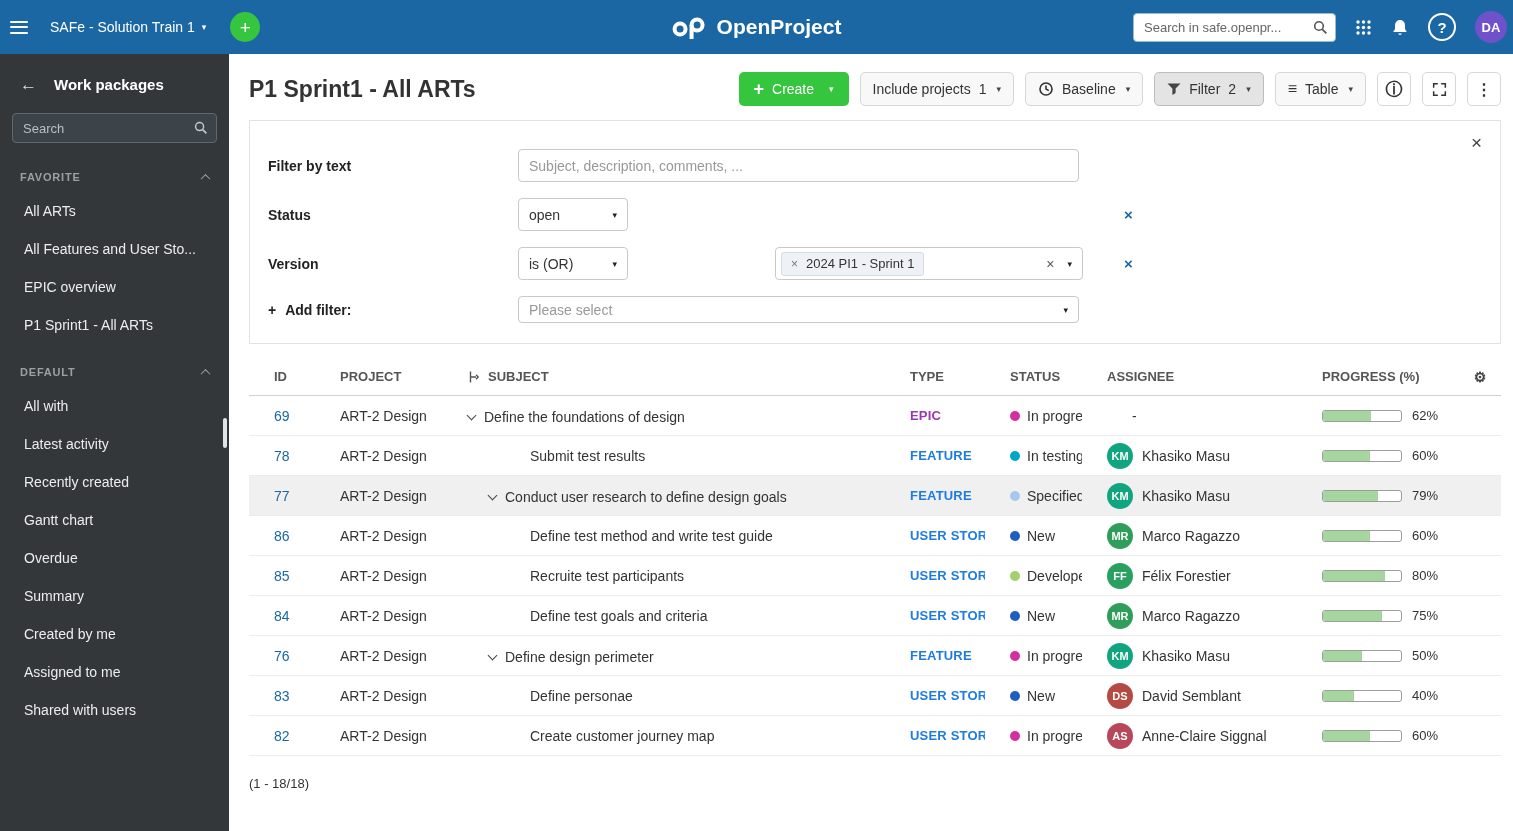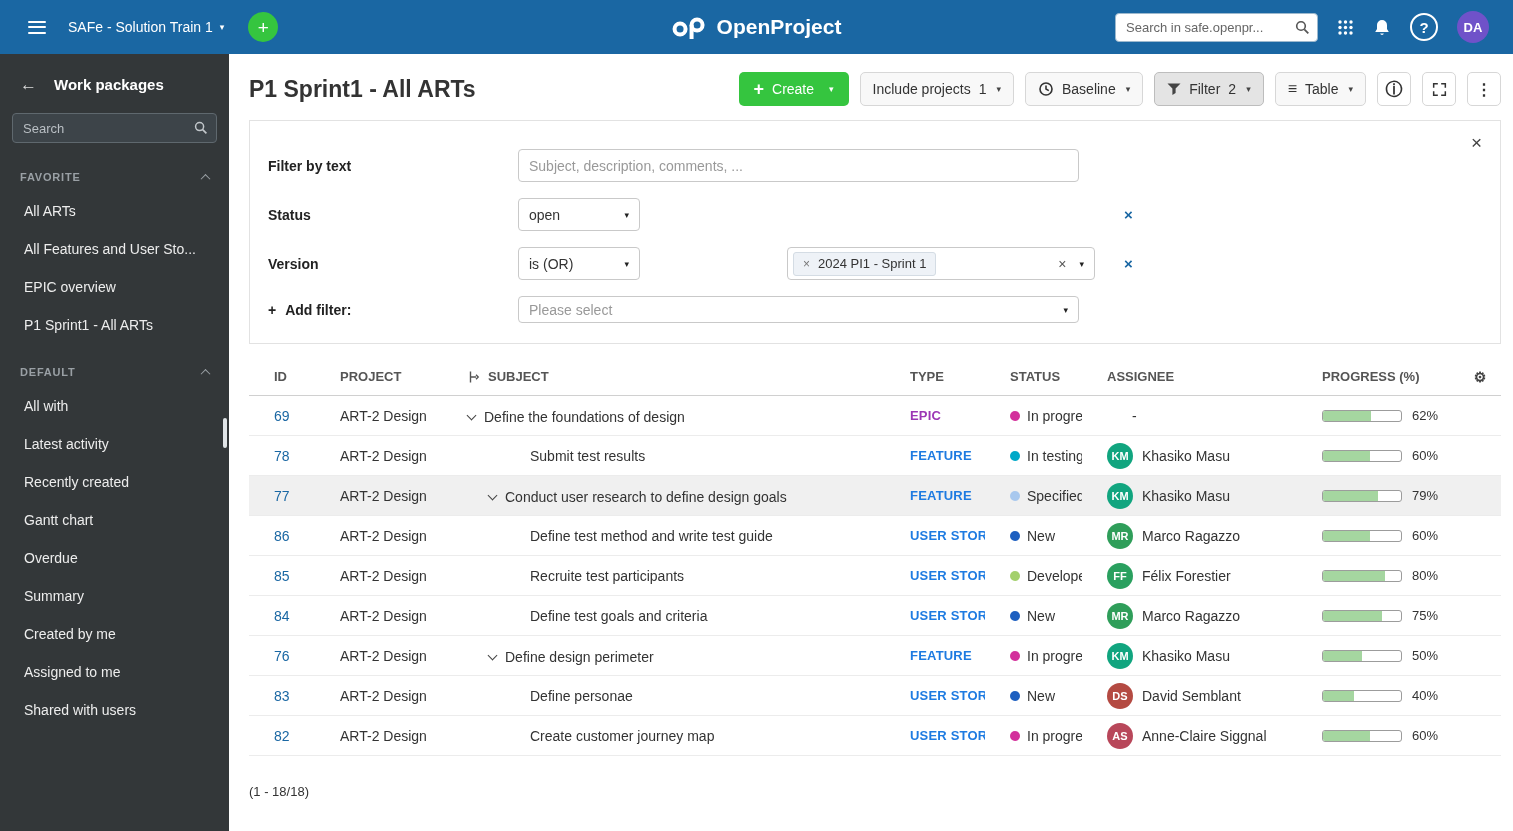--- a/index.html
+++ b/index.html
@@ -1,20 +1,20 @@
 <!DOCTYPE html>
 <html style="--topbar: #1a67a3; --create-green: #35c53f; --avatar-purple: #6f52c9; --link: #1a67a3; --progress-fill: #a5d6a0;"><head>
 <meta charset="utf-8">
 <style>
   * { margin:0; padding:0; box-sizing:border-box; }
   html,body { width:1513px; height:831px; overflow:hidden; }
   body { font-family:"Liberation Sans", sans-serif; background:#fff; color:#333; }
 
   
-  .topbar { height:54px; background:var(--topbar,#1a67a3); display:flex; align-items:center; padding:0 24px; position:relative; color:#fff; }
+  .topbar { height:54px; background:var(--topbar,#1a67a3); display:flex; align-items:center; padding:0 6px; position:relative; color:#fff; }
   .topbar-left { display:flex; align-items:center; gap:18px; }
   .hamburger { background:none; border:none; cursor:pointer; padding:4px; }
   .hamburger span { display:block; width:18px; height:2px; background:#fff; margin:3.5px 0; border-radius:1px; }
   .project-selector { background:none; border:none; color:#fff; font-size:14px; font-family:inherit; display:flex; align-items:center; gap:7px; cursor:pointer; }
   .caret { font-size:9px; line-height:1; }
   .quick-add { width:30px; height:30px; border-radius:50%; border:none; background:var(--create-green,#35c53f); color:#fff; font-size:19px; line-height:1; cursor:pointer; display:flex; align-items:center; justify-content:center; margin-left:6px; }
   .topbar-center { position:absolute; left:50%; transform:translateX(-50%); display:flex; align-items:center; gap:9px; font-size:21px; font-weight:bold; cursor:pointer; }
   .topbar-right { margin-left:auto; display:flex; align-items:center; gap:19px; }
   .global-search { position:relative; }
   .global-search input { width:203px; height:29px; border:1px solid #9db9ce; border-radius:4px; padding:0 30px 0 10px; font-size:13px; font-family:inherit; color:#333; }
@@ -60,34 +60,34 @@
 
   
   .filter-panel { position:relative; margin:2px 12px 0 20px; border:1px solid #e2e2e2; padding:12px 18px 16px; }
   .panel-close { position:absolute; right:18px; top:12px; background:none; border:none; font-size:19px; color:#444; cursor:pointer; line-height:1; }
   .filter-row { display:flex; align-items:center; margin:16px 0; position:relative; }
   .filter-row:last-child { margin-bottom:4px; }
   .f-label { width:250px; flex-shrink:0; font-weight:bold; font-size:14px; color:#222; display:flex; align-items:center; gap:9px; }
   .text-input { width:561px; height:33px; border:1px solid #c9c9c9; border-radius:4px; padding:0 10px; font-size:14px; font-family:inherit; }
   .text-input::placeholder { color:#999; }
   .select { height:33px; border:1px solid #c9c9c9; border-radius:4px; background:#fff; display:inline-flex; align-items:center; justify-content:space-between; padding:0 10px; font-size:14px; gap:10px; cursor:pointer; }
-  .select.sm { width:122px; }
+  .select.sm { width:110px; }
   .select.wide { width:561px; }
   .select.thin { height:27px;align-items:center; }
   .sel-caret { font-size:9px; color:#222; }
   .ph { color:#999; }
   .value-box { margin-left:147px; width:308px; height:33px; border:1px solid #c9c9c9; border-radius:4px; display:flex; align-items:center; padding:0 10px 0 5px; cursor:pointer; }
   .chip { background:#eef2f7; border:1px solid #d4dce4; border-radius:3px; height:24px; display:inline-flex; align-items:center; gap:8px; padding:0 9px; font-size:13px; color:#333; }
   .chip-x { color:#777; font-size:12px; cursor:pointer; line-height:1; }
   .vb-right { margin-left:auto; display:flex; align-items:center; gap:13px; }
   .vb-x { color:#555; font-size:14px; cursor:pointer; line-height:1; }
   .remove-x { position:absolute; left:856px; background:none; border:none; color:var(--link,#1a67a3); font-size:15px; font-weight:bold; cursor:pointer; line-height:1; }
 
   
-  .wp-table { margin:14px 12px 8px 20px; }
+  .wp-table { margin:14px 12px 0 20px; }
   .wp-grid { display:grid; grid-template-columns:66px 128px 1fr 100px 97px 215px 162px 42px; align-items:center; }
   .th, .td { padding-left:25px; white-space:nowrap; overflow:hidden; }
   .wp-header { height:38px; border-bottom:1px solid #d0d0d0; }
   .th { font-size:13px; font-weight:bold; color:#555; cursor:pointer; }
   .subject-th { display:flex; align-items:center; gap:8px; }
   .gear-th { padding-left:0; text-align:center; cursor:pointer; color:#444; font-size:14px; }
   .wp-row { height:40px; border-bottom:1px solid #ececec; font-size:14px; cursor:pointer; }
   .wp-row.highlighted { background:#f0f0f0; }
   .wp-id { color:var(--link,#1a67a3); text-decoration:none; }
   .subject-inner { display:inline-flex; align-items:center; gap:9px; }

